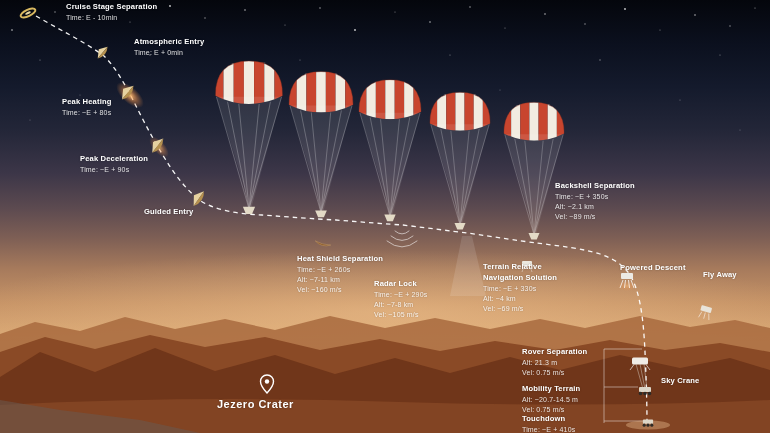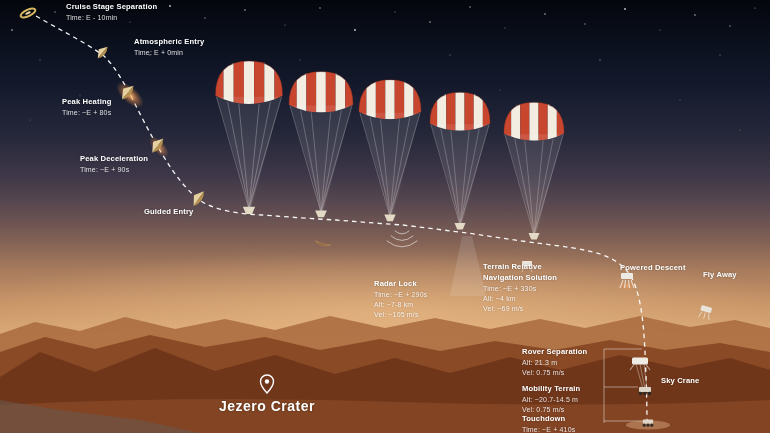--- a/index.html
+++ b/index.html
@@ -10,22 +10,22 @@
       #04060c 0%, #0b101e 10%, #141a2c 20%, #232638 30%,
       #3c3648 40%, #5c4a50 48%, #7e5f55 55%, #a67a5c 62%,
       #c69366 70%, #dbaa76 78%, #e4b581 88%, #e7ba86 100%);
     padding-left:8px;
   }
   svg.layer{position:absolute;left:0;top:0;}
   .label{position:absolute;color:#fff;font-size:7px;line-height:1.45;letter-spacing:.15px;white-space:nowrap;text-shadow:0 0 2px rgba(0,0,0,.35);}
   .label .t{font-size:7.6px;font-weight:700;margin-bottom:1px;}
   .label .d{opacity:.85;font-weight:400;}
   .label.wrap{white-space:normal;width:80px;margin-left:36px;}
-  .jezero-label{position:absolute;left:217px;top:398px;width:100px;text-align:center;
-    color:#fff;font-weight:700;font-size:14px;letter-spacing:.5px;text-shadow:0 0 2px rgba(0,0,0,.4);}
+  .jezero-label{position:absolute;left:217px;top:398px;width:100px;text-align:left;
+    color:#fff;font-weight:700;font-size:11px;letter-spacing:.5px;text-shadow:0 0 2px rgba(0,0,0,.4);}
   .jezero-pin{position:absolute;left:259px;top:374px;}
 </style>
 </head>
 <body>
 
 <div class="scene">
 
   <svg class="layer" width="770" height="433" viewBox="0 0 770 433">
     <defs>
       <radialGradient id="glowGrad">
@@ -232,35 +232,47 @@
   <div class="label" style="left:80px;top:153px">
     <div class="t">Peak Deceleration</div>
     <div class="d">Time: ~E + 90s</div>
   </div>
 
   <div class="label" style="left:144px;top:206px">
     <div class="t">Guided Entry</div>
   </div>
 
 
+  <div class="label" style="left:297px;top:253px">
+    <div class="t">Heat Shield Separation</div>
+    <div class="d">Time: ~E + 260s</div>
+    <div class="d">Alt: ~7-11 km</div>
+    <div class="d">Vel: ~160 m/s</div>
+  </div>
 
   <div class="label" style="left:374px;top:278px">
     <div class="t">Radar Lock</div>
     <div class="d">Time: ~E + 290s</div>
     <div class="d">Alt: ~7-8 km</div>
     <div class="d">Vel: ~105 m/s</div>
   </div>
 
   <div class="label wrap" style="left:447px;top:261px">
     <div class="t">Terrain Relative Navigation Solution</div>
     <div class="d">Time: ~E + 330s</div>
     <div class="d">Alt: ~4 km</div>
     <div class="d">Vel: ~69 m/s</div>
   </div>
 
+  <div class="label" style="left:555px;top:180px">
+    <div class="t">Backshell Separation</div>
+    <div class="d">Time: ~E + 350s</div>
+    <div class="d">Alt: ~2.1 km</div>
+    <div class="d">Vel: ~89 m/s</div>
+  </div>
 
   <div class="label" style="left:620px;top:262px">
     <div class="t">Powered Descent</div>
   </div>
 
   <div class="label" style="left:703px;top:269px">
     <div class="t">Fly Away</div>
   </div>
 
   <div class="label" style="left:522px;top:346px">

